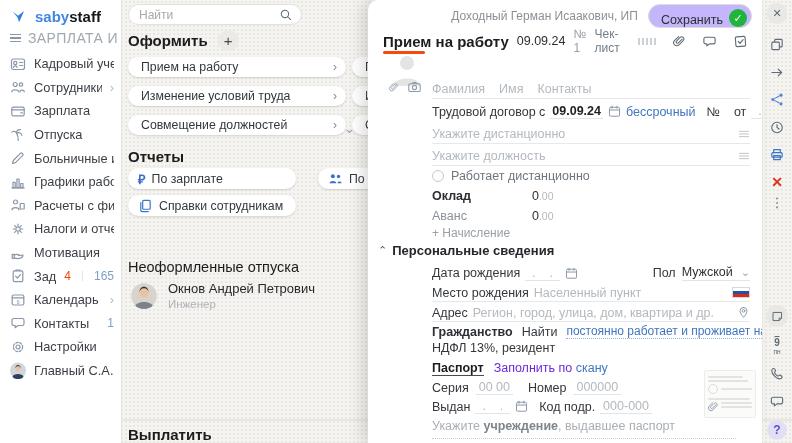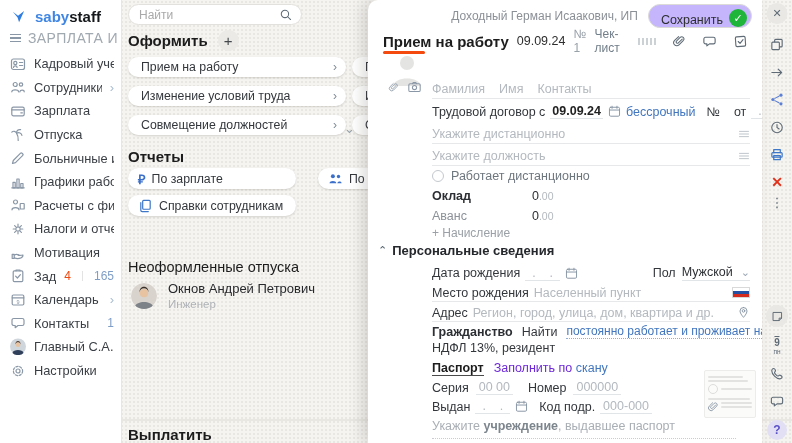--- a/index.html
+++ b/index.html
@@ -247,38 +247,38 @@
           <svg width="16" height="16" viewBox="0 0 16 16" class="ic">
             <path d="M3.8 3.5h8.4A1.8 1.8 0 0 1 14 5.3v3.4a1.8 1.8 0 0 1-1.8 1.8H8l-2.8 2.2v-2.2H3.8A1.8 1.8 0 0 1 2 8.7V5.3a1.8 1.8 0 0 1 1.8-1.8z"></path>
           </svg>
         </span>
       <span class="slbl">Контакты</span>
       <span class="badge-b">1</span>
     </div>
 
     <div class="srow">
       <span class="icon16">
+          <svg width="16" height="16" viewBox="0 0 16 16" class="ic">
+            <circle cx="8" cy="8" r="2"></circle>
+            <circle cx="8" cy="8" r="4.6" stroke-dasharray="2.2 1.6"></circle>
+          </svg>
+        </span>
+      <span class="slbl">Настройки</span>
+    </div>
+
+    <div class="srow">
+      <span class="icon16">
           <svg width="17" height="17" viewBox="0 0 18 18">
             <circle cx="9" cy="9" r="9" fill="#cfd6dc"></circle>
             <path d="M6.2 6.6a2.9 2.9 0 0 1 5.6 0c.2-2.2-.9-3.8-2.8-3.8S6 4.4 6.2 6.6z" fill="#4b3a30"></path>
             <circle cx="9" cy="7" r="2.7" fill="#e7c3a1"></circle>
             <path d="M2.8 16.2c.9-4.2 11.5-4.2 12.4 0a9 9 0 0 1-12.4 0z" fill="#30405a"></path>
           </svg>
         </span>
       <span class="slbl">Главный С.А.</span>
-    </div>
-
-    <div class="srow">
-      <span class="icon16">
-          <svg width="16" height="16" viewBox="0 0 16 16" class="ic">
-            <circle cx="8" cy="8" r="2"></circle>
-            <circle cx="8" cy="8" r="4.6" stroke-dasharray="2.2 1.6"></circle>
-          </svg>
-        </span>
-      <span class="slbl">Настройки</span>
     </div>
 
   </div>
 </div>
 
 <div class="middle">
   <div class="search">
     <input type="text" placeholder="Найти" style="">
     <span>
         <svg width="14" height="14" viewBox="0 0 16 16" class="icd">

